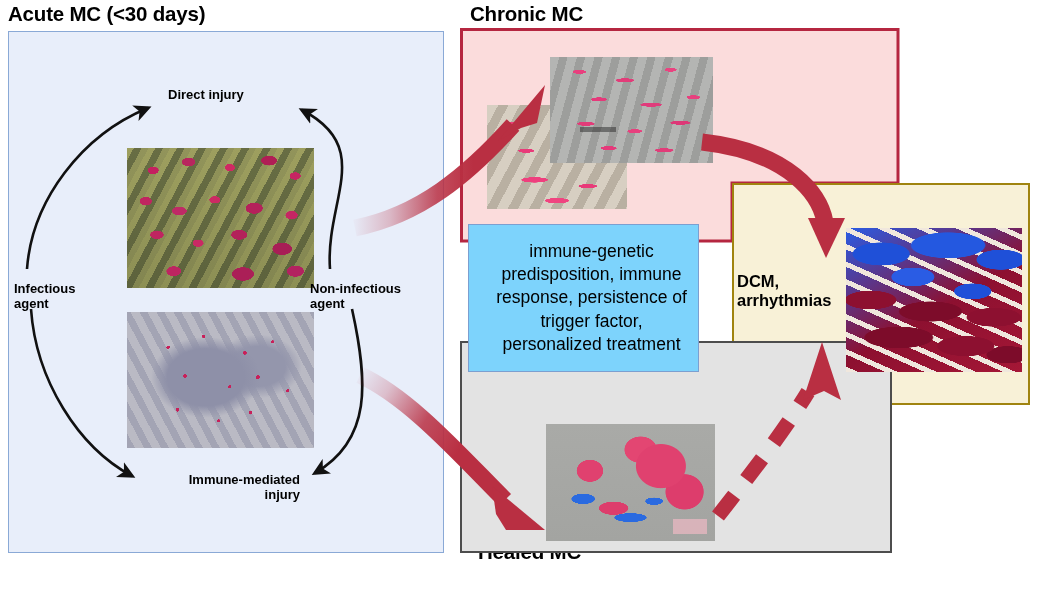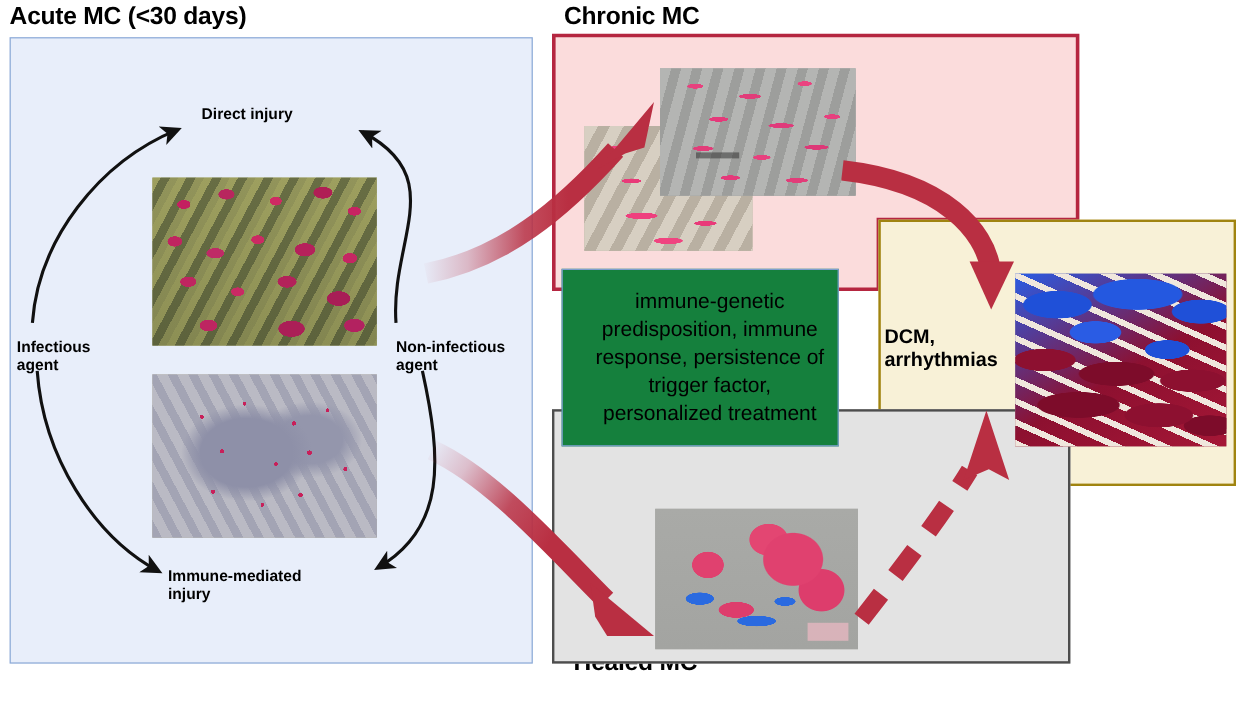--- a/index.html
+++ b/index.html
@@ -23,21 +23,21 @@
   #chronic-shape{position:absolute;left:460px;top:28px;width:440px;height:215px;}
 
   #dcm-panel{position:absolute;left:732px;top:183px;width:298px;height:222px;
       background:#f8f1d7;border:2px solid #a08410;box-sizing:border-box;}
 
   #healed-panel{position:absolute;left:460px;top:341px;width:432px;height:212px;
       background:#e3e3e3;border:2px solid #4d4d4d;box-sizing:border-box;}
 
   
   #trigger-box{position:absolute;left:468px;top:224px;width:231px;height:148px;
-      background:#15803d;border:1.8px solid #7c9fd0;box-sizing:border-box;
+      background:#7dd3fc;border:1.8px solid #7c9fd0;box-sizing:border-box;
       display:flex;align-items:center;justify-content:center;padding-left:16px;}
   #trigger-box .txt{font-size:17.5px;line-height:1.32;color:#000;text-align:center;
       padding:0 6px;}
 
   
   .histo{position:absolute;background-repeat:no-repeat;image-rendering:auto;}
 
   
   #histo-direct{left:127px;top:148px;width:187px;height:140px;
     background-color:#9a9d78;
@@ -155,22 +155,22 @@
       width:34px;height:15px;background:#e9b8c2;opacity:.75;}
 
   
   #vec{position:absolute;left:0;top:0;width:1043px;height:593px;pointer-events:none;}
 
   
   .clabel{position:absolute;font-weight:bold;font-size:13px;color:#000;
           line-height:1.16;}
   #lbl-direct{left:168px;top:87px;}
   #lbl-infect{left:14px;top:281px;}
-  #lbl-noninfect{left:310px;top:281px;margin-left:20px;}
-  #lbl-immune{left:140px;top:472px;text-align:left;width:160px;}
+  #lbl-noninfect{left:310px;top:281px;}
+  #lbl-immune{left:140px;top:472px;text-align:right;width:160px;}
   #lbl-dcm{left:737px;top:272px;font-size:16.5px;}
 </style>
 </head>
 <body>
 
 <div class="stage">
 
   <div class="heading" id="h-acute">Acute MC (&lt;30 days)</div>
   <div class="heading" id="h-chronic">Chronic MC</div>
   <div class="heading" id="h-healed">Healed MC</div>

